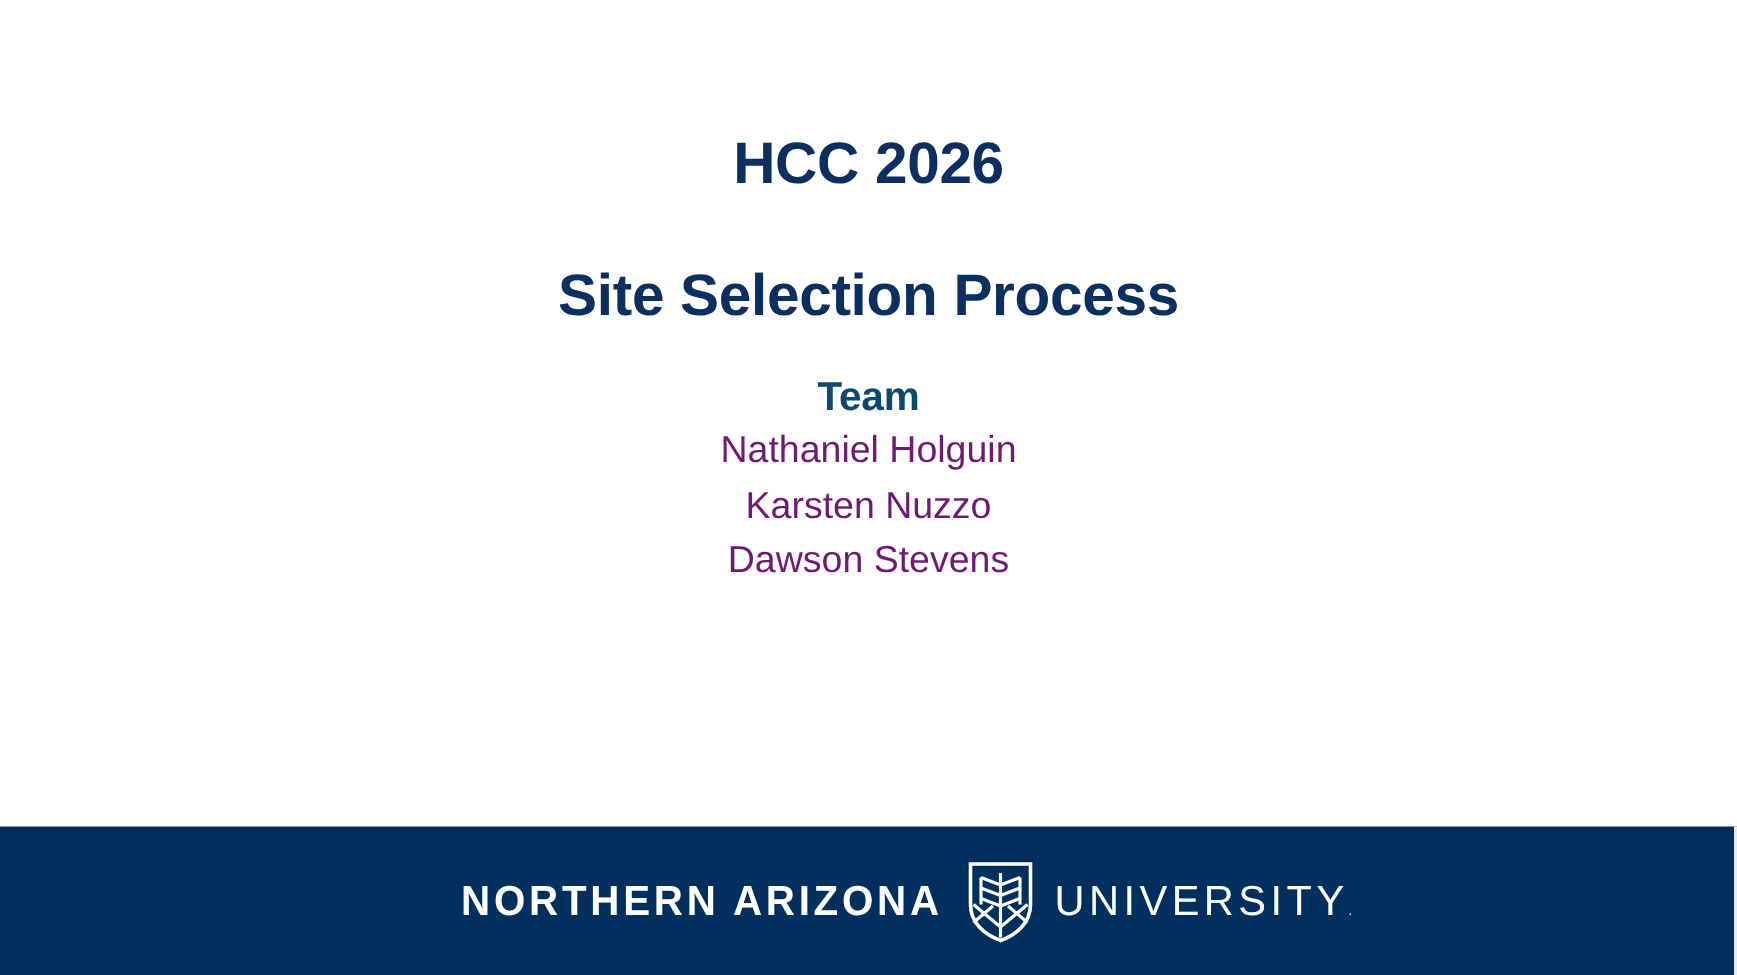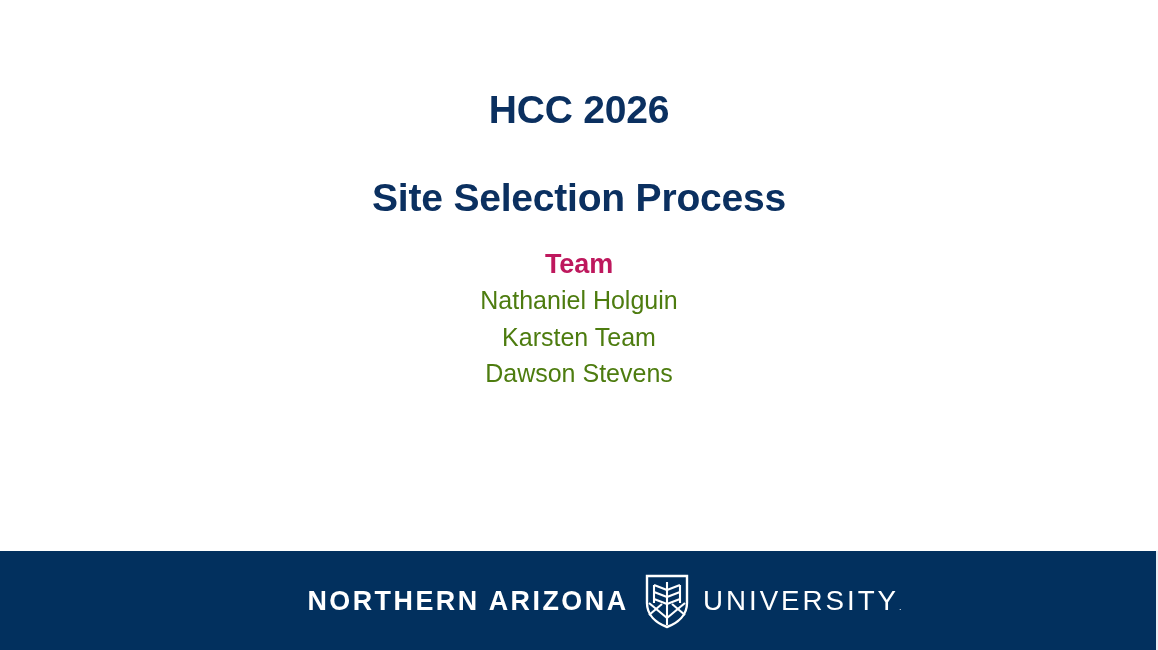--- a/index.html
+++ b/index.html
@@ -48,28 +48,28 @@
 
   
   .team-block {
     position: absolute;
     left: 0;
     top: 246px;
     width: 1158px;
     text-align: center;
   }
   .team-heading {
-    color: #be185d;
+    color: #0c4a6e;
     font-weight: bold;
     font-size: 27px;
     line-height: 36px;
     letter-spacing: -0.1px;
   }
   .team-member {
-    color: #4d7c0f;
+    color: #701a75;
     font-size: 25px;
     line-height: 36.5px;
     font-weight: normal;
   }
 
   
   .footer-band {
     position: absolute;
     left: 0;
     top: 551px;
@@ -135,21 +135,21 @@
 <div class="slide">
 
   <div class="title-block">
     <div class="title-line title-line-1">HCC 2026</div>
     <div class="title-line title-line-2">Site Selection Process</div>
   </div>
 
   <div class="team-block">
     <div class="team-heading">Team</div>
     <div class="team-member">Nathaniel Holguin</div>
-    <div class="team-member">Karsten Team</div>
+    <div class="team-member">Karsten Nuzzo</div>
     <div class="team-member">Dawson Stevens</div>
   </div>
 
   <div class="footer-band"></div>
   <div class="footer-edge-right"></div>
 
   <div class="logo-lockup">
 
     <span class="wordmark-northern">NORTHERN ARIZONA</span>
 

